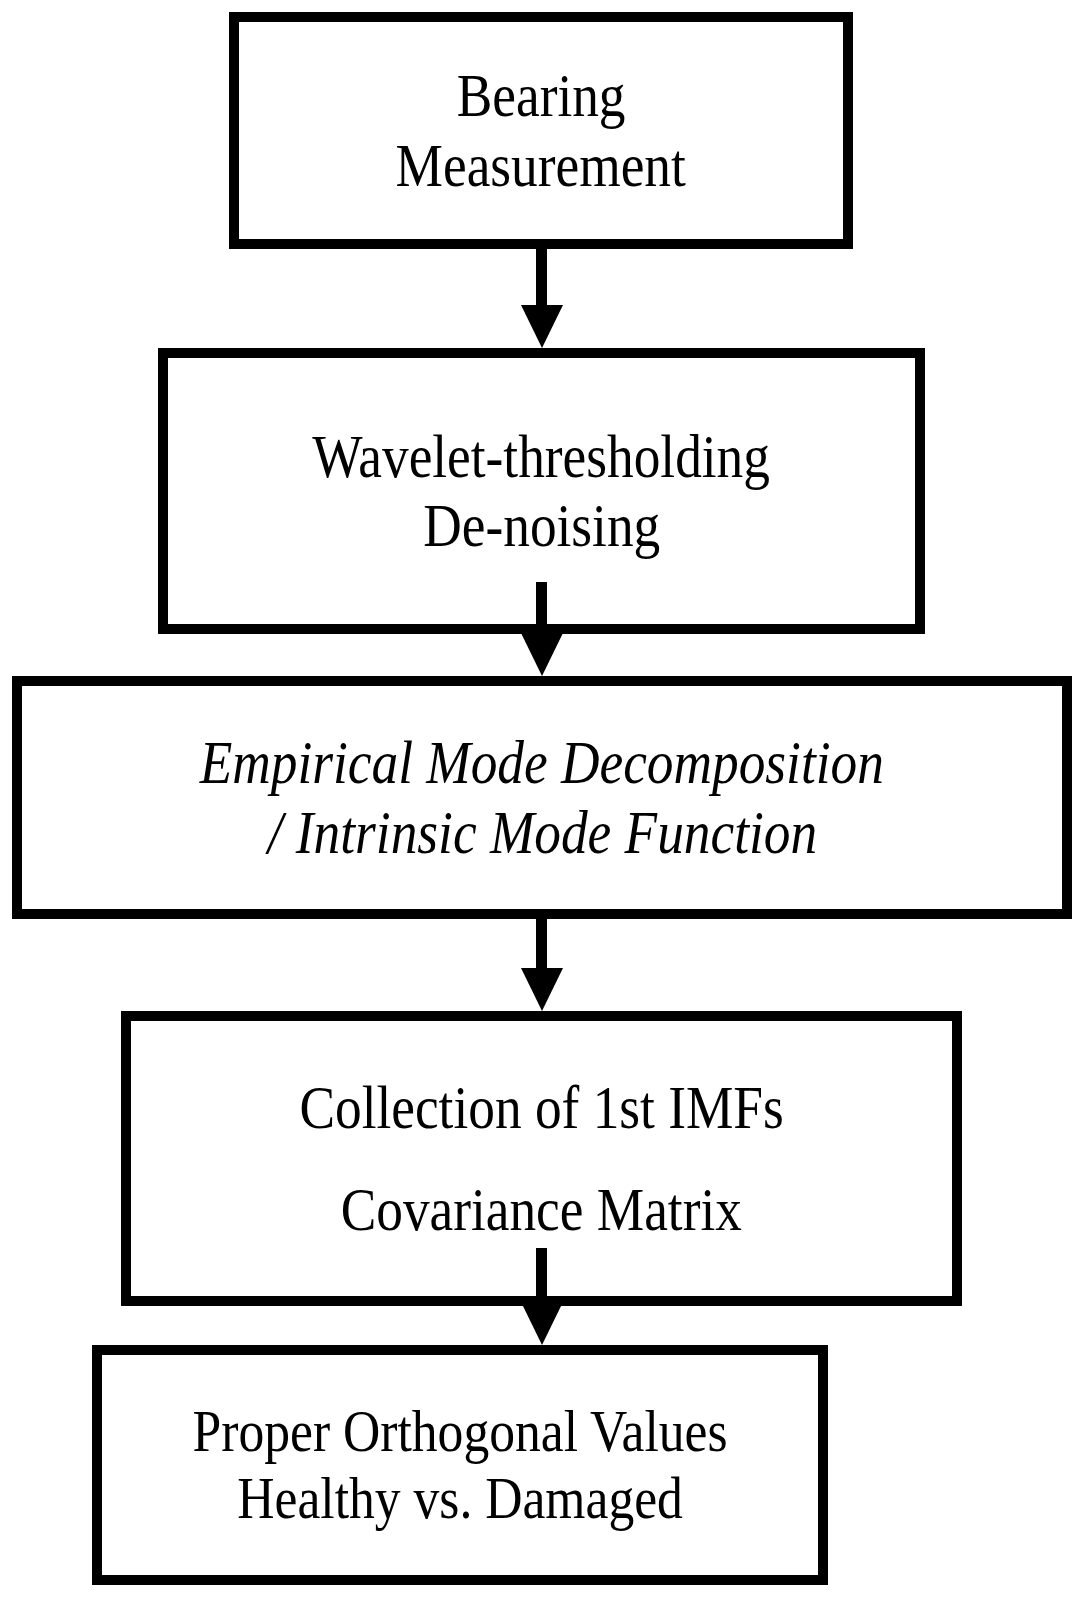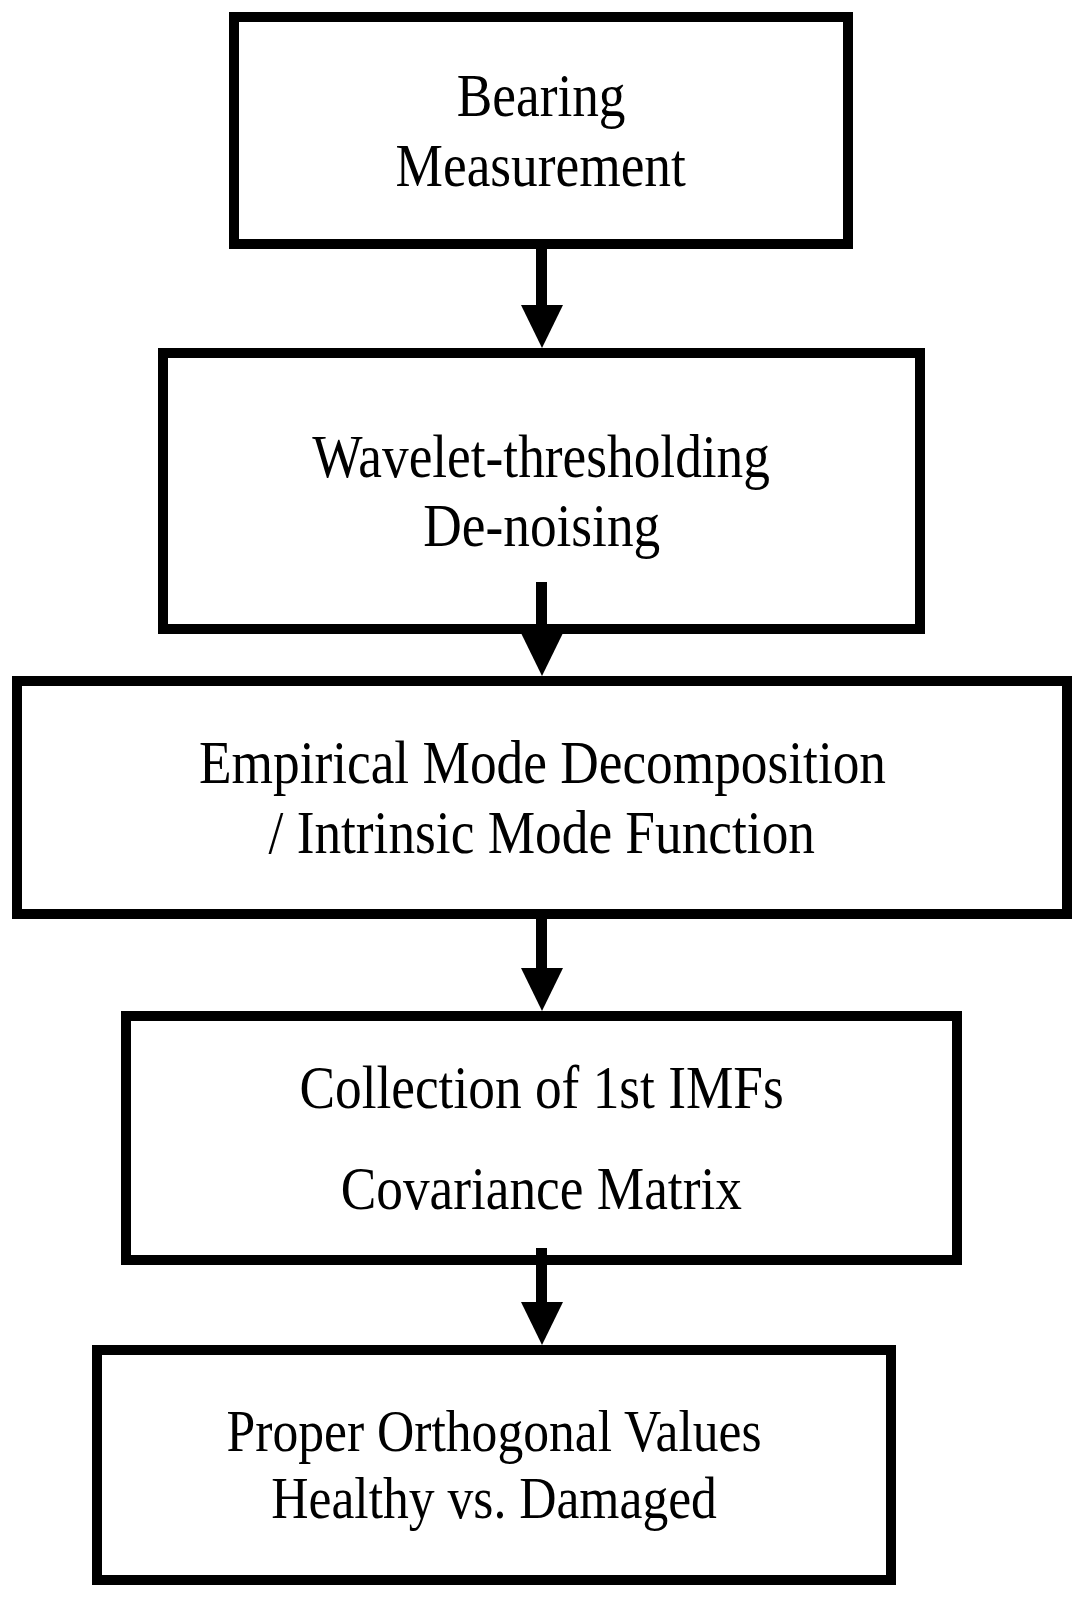--- a/index.html
+++ b/index.html
@@ -38,23 +38,23 @@
     font-family: "Liberation Serif", "DejaVu Serif", serif;
     font-weight: 400;
     color: #000000;
     line-height: 1.12;
     transform: scaleX(0.86);
     transform-origin: center center;
   }
   
   #node-1 { left: 229px; top: 12px;   width: 624px;  height: 237px; }
   #node-2 { left: 158px; top: 348px;  width: 767px;  height: 286px; }
-  #node-3 { left: 12px;  top: 676px;  width: 1060px; height: 243px; }
-  #node-4 { left: 121px; top: 1011px; width: 841px;  height: 254px; gap: 32px; }
-  #node-5 { left: 92px;  top: 1345px; width: 804px;  height: 240px; }
+  #node-3 { left: 12px;  top: 676px;  width: 1060px; height: 243px; font-style: italic; }
+  #node-4 { left: 121px; top: 1011px; width: 841px;  height: 295px; gap: 32px; }
+  #node-5 { left: 92px;  top: 1345px; width: 736px;  height: 240px; }
 
   #node-1 .node-line { font-size: 62px; }
   #node-2 .node-line { font-size: 62px; }
   #node-3 .node-line { font-size: 62px; }
   #node-4 .node-line { font-size: 62px; }
   #node-5 .node-line { font-size: 60px; }
 
   
   .connector {
     position: absolute;

